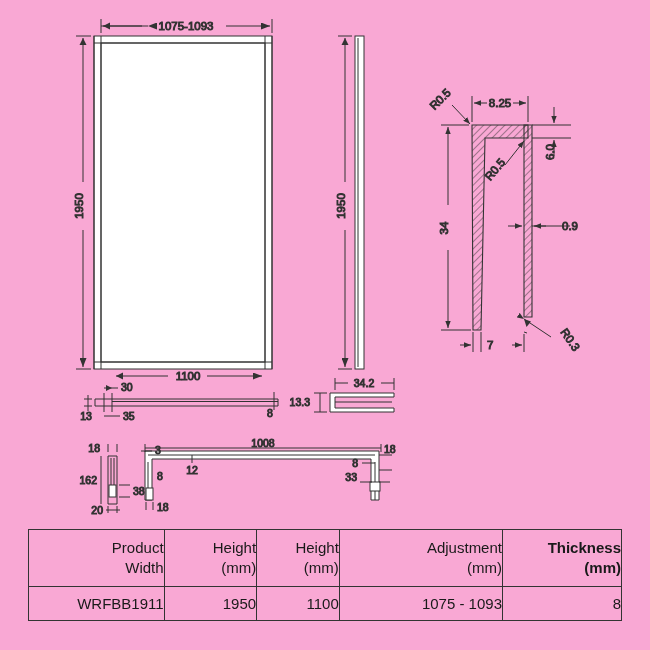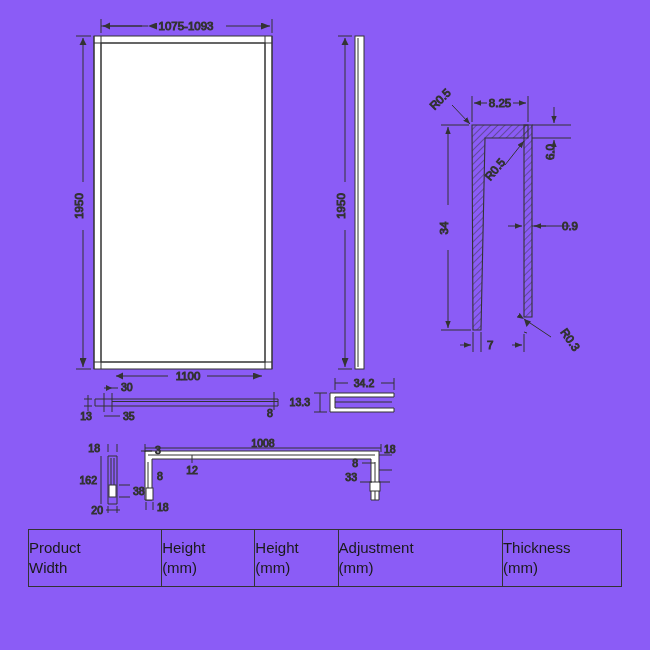--- a/index.html
+++ b/index.html
@@ -1,27 +1,27 @@
 <!DOCTYPE html>
 <html><head>
 <meta charset="utf-8">
 <style>
   html,body{margin:0;padding:0;background:#ffffff;}
   body{width:650px;height:650px;overflow:hidden;
        font-family:"Liberation Sans", sans-serif;color:#1a1a1a;}
-  #sheet{position:relative;width:650px;height:650px;background:#8b5cf6;}
+  #sheet{position:relative;width:650px;height:650px;background:#f9a8d4;}
   svg{display:block;}
   .dimtxt{font-family:"Liberation Sans", sans-serif;font-size:11.5px;fill:#1a1a1a;}
   .dimtxt-sm{font-family:"Liberation Sans", sans-serif;font-size:10.5px;fill:#1a1a1a;}
   .tbl{position:absolute;left:28px;top:529px;width:594px;border-collapse:collapse;}
-  .tbl td{border:1.3px solid #333;text-align:left;font-size:15px;
+  .tbl td{border:1.3px solid #333;text-align:right;font-size:15px;
           font-family:"Liberation Sans", sans-serif;color:#1a1a1a;padding:0;}
   .tbl td.hd{height:56px;line-height:1.35;}
   .tbl td.bd{height:33px;}
-  .c0{width:140px;} .c1{width:97px;margin-left:38px;} .c2{width:86px;} .c3{width:172px;} .c4{width:123px;}
+  .c0{width:140px;} .c1{width:97px;margin-left:38px;} .c2{width:86px;} .c3{width:172px;} .c4{width:123px;font-weight:bold;}
 </style>
 </head>
 <body>
 
 <div id="sheet">
 
   <svg width="650" height="529" viewBox="0 0 650 529">
     <defs>
       <marker id="ar" markerWidth="9" markerHeight="7" refX="9" refY="3.5" orient="auto" markerUnits="userSpaceOnUse">
         <path d="M0,0 L9,3.5 L0,7 z" fill="#333"></path>
@@ -262,16 +262,23 @@
       </td>
       <td class="hd c3">
         <span>Adjustment</span><br>
         <span>(mm)</span>
       </td>
       <td class="hd c4">
         <span>Thickness</span><br>
         <span>(mm)</span>
       </td>
     </tr>
+    <tr>
+      <td class="bd">WRFBB1911</td>
+      <td class="bd">1950</td>
+      <td class="bd">1100</td>
+      <td class="bd">1075 - 1093</td>
+      <td class="bd">8</td>
+    </tr>
   </tbody>
     </table>
 
 </div>
 
 </body></html>

